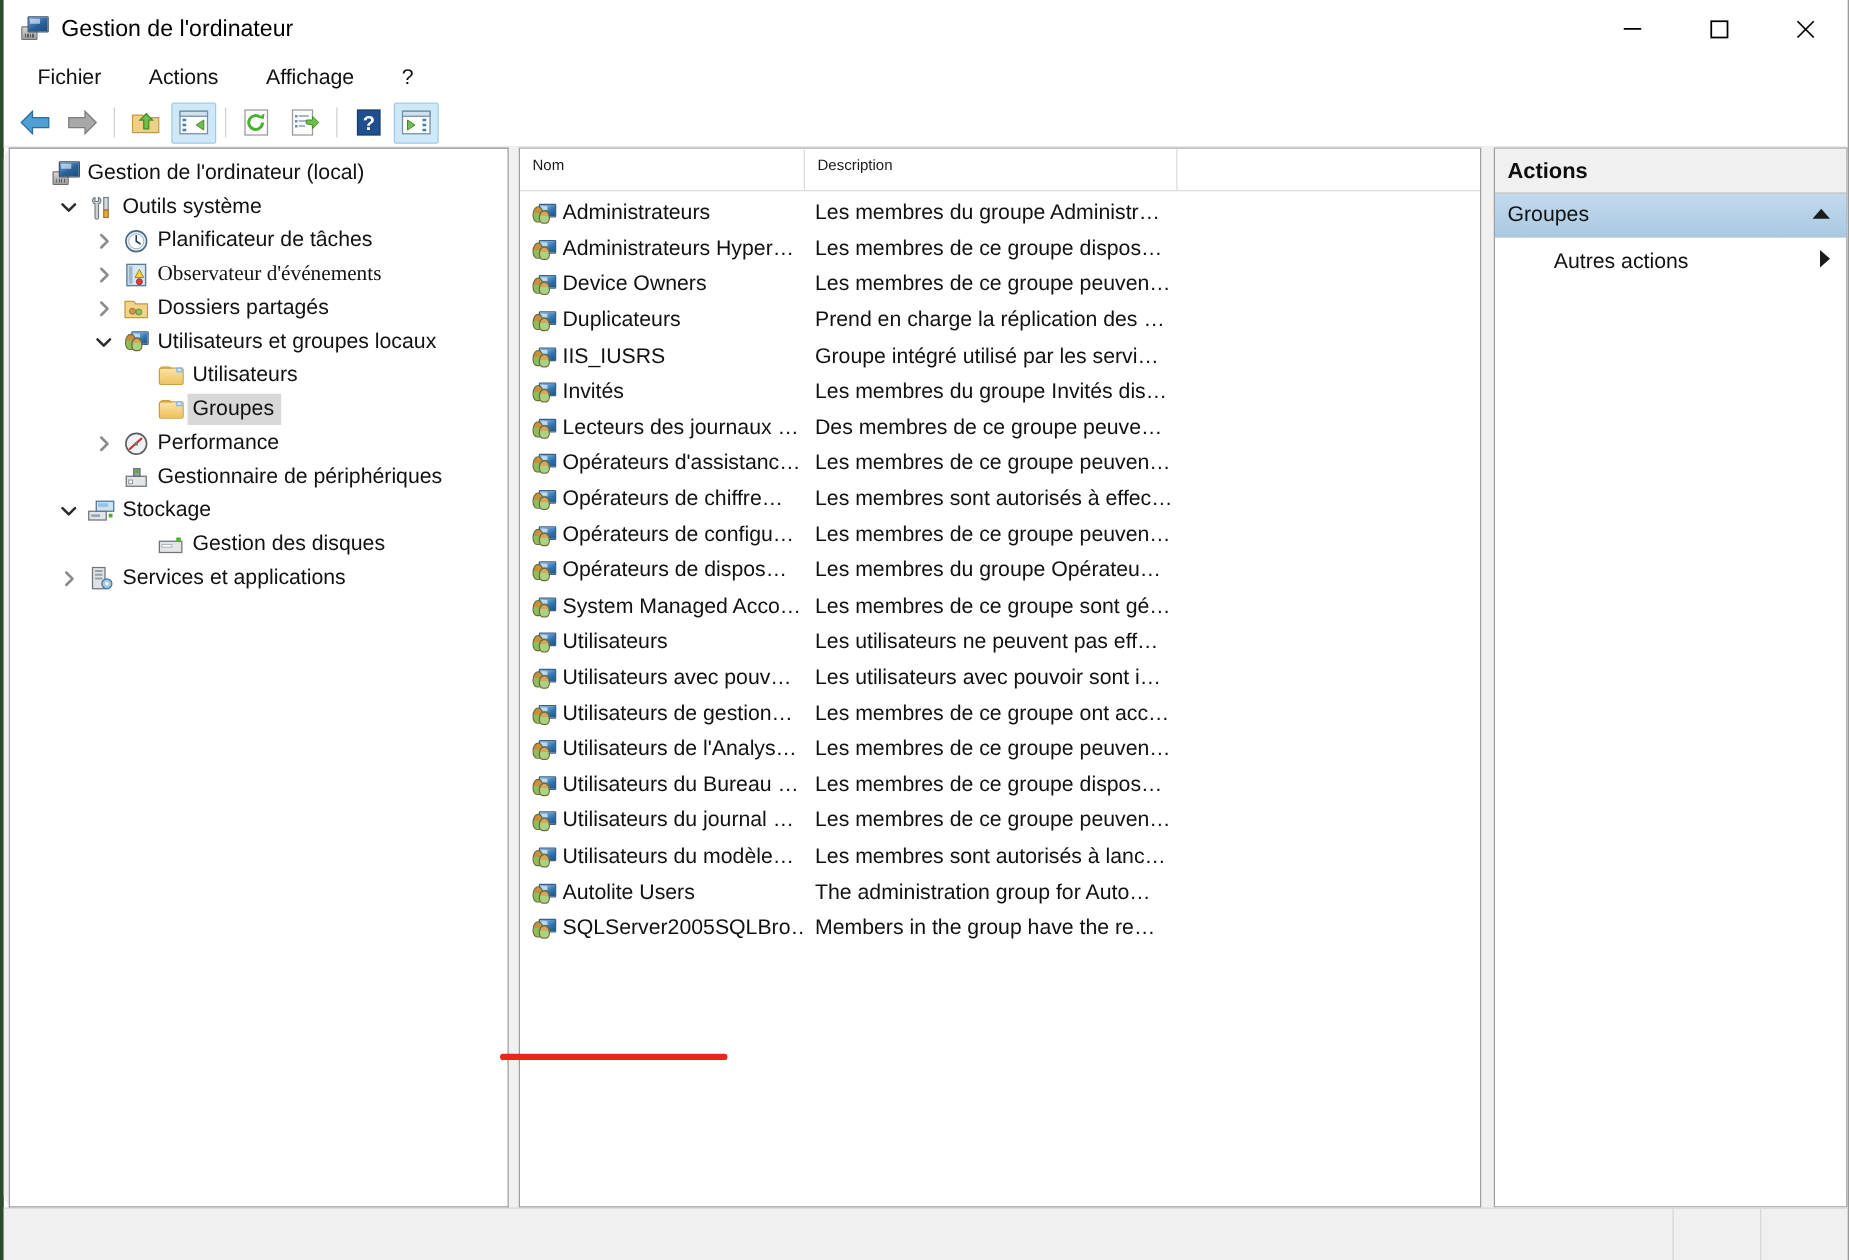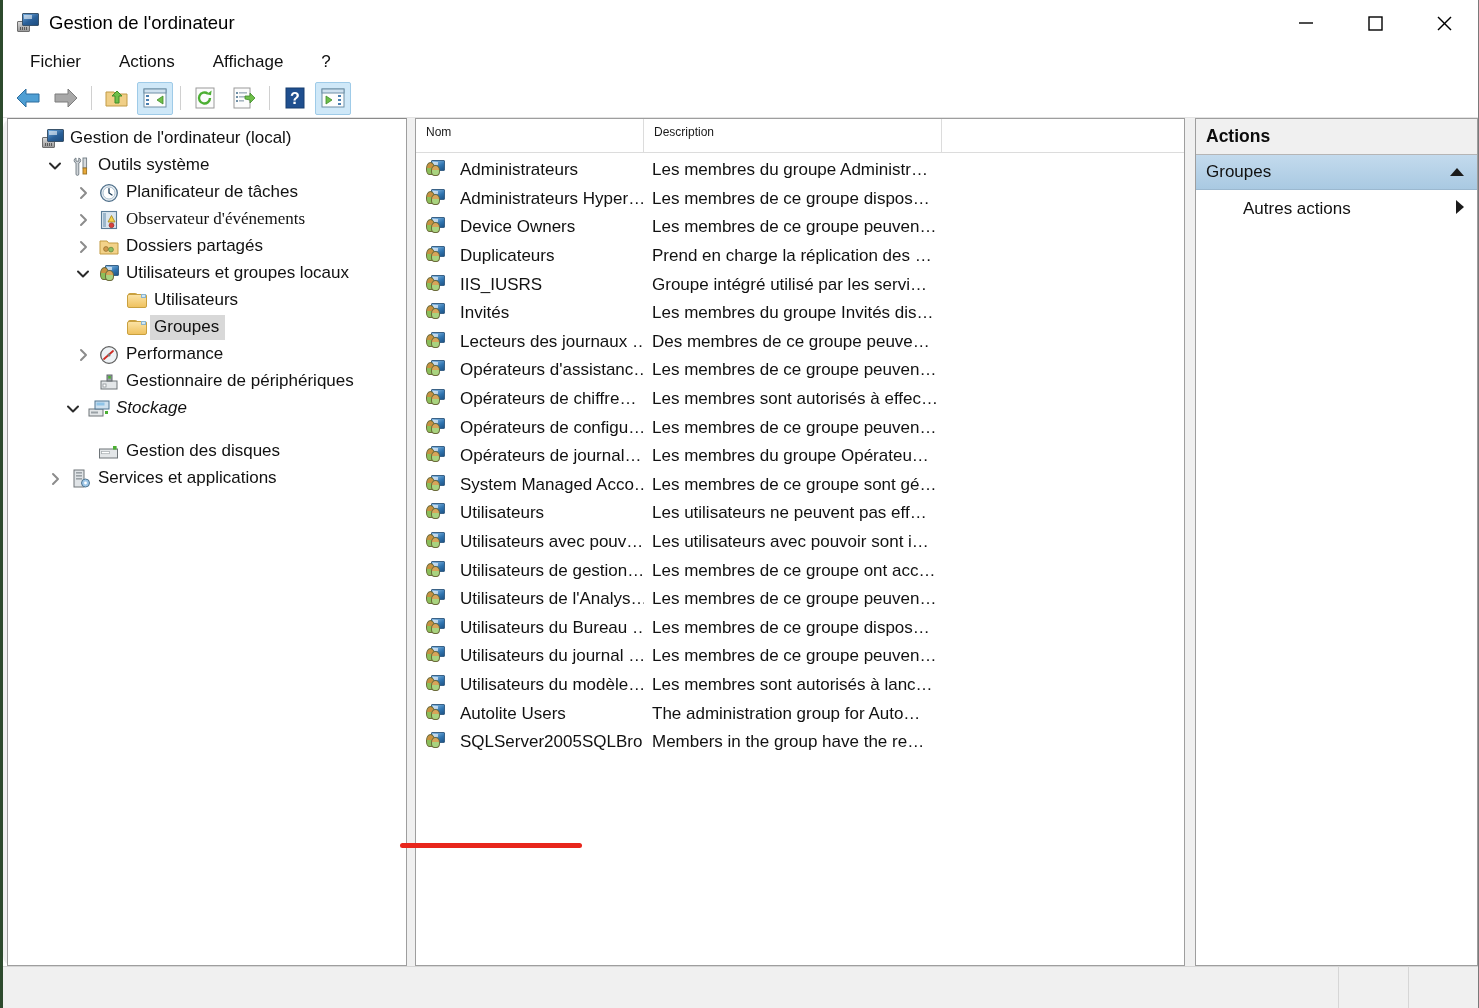--- a/index.html
+++ b/index.html
@@ -249,22 +249,22 @@
     height: 28.6px;
     align-items: center;
     white-space: nowrap;
     cursor: default;
     position: relative;
   }
   .lrow .cname {
     width: 228px;
     min-width: 228px;
     display: flex;
-    align-items: flex-start;
-    gap: 15px;
+    align-items: flex-end;
+    gap: 5px;
     padding-left: 10px;
     box-sizing: border-box;
     overflow: hidden;
   }
   .lrow .cname .txt {
     font-size: 17px;
     color: #111111;
     overflow: hidden;
     text-overflow: clip;
     white-space: nowrap;
@@ -651,38 +651,38 @@
             <span class="ticon">
               <svg width="20" height="18" viewBox="0 0 20 18">
                 <rect x="2" y="8" width="16" height="8" fill="#e3e6e8" stroke="#6e7478" stroke-width="1"></rect>
                 <rect x="8" y="2" width="5" height="6" fill="#9aa1a6" stroke="#62686c" stroke-width="1"></rect>
                 <rect x="9.2" y="3" width="2.6" height="2.6" fill="#4caf33"></rect>
                 <rect x="4" y="11" width="3" height="3" fill="#ffffff" stroke="#8d9398" stroke-width="0.8"></rect>
               </svg>
             </span>
             <span class="tlabel">Gestionnaire de périphériques</span>
           </div>
-          <div class="tnode" style="padding-left: 52px; font-style: italic;">
+          <div class="tnode" style="padding-left: 34px;">
             <span class="twist">
               <svg width="14" height="14" viewBox="0 0 14 14">
                 <path d="M2 4.5 L7 9.5 L12 4.5" fill="none" stroke="#2b2b2b" stroke-width="2" stroke-linecap="round" stroke-linejoin="round"></path>
               </svg>
             </span>
             <span class="ticon">
               <svg width="22" height="18" viewBox="0 0 22 18">
                 <rect x="1" y="9" width="14" height="7" fill="#e3e6e8" stroke="#6e7478" stroke-width="1"></rect>
                 <rect x="3" y="11.5" width="7" height="2" fill="#9aa1a6"></rect>
                 <rect x="7" y="1" width="14" height="8" fill="#cfe1ef" stroke="#4f7591" stroke-width="1"></rect>
                 <rect x="8.5" y="2.5" width="8" height="3" fill="#8fc4e8"></rect>
                 <rect x="17" y="11" width="3" height="3" fill="#4caf33"></rect>
               </svg>
             </span>
             <span class="tlabel">Stockage</span>
           </div>
-          <div class="tnode" style="padding-left: 62px; margin-top: 16px;">
+          <div class="tnode" style="padding-left: 90px;">
             <span class="twist"></span>
             <span class="ticon">
               <svg width="22" height="18" viewBox="0 0 22 18">
                 <rect x="1.5" y="6" width="18" height="9" fill="#e3e6e8" stroke="#6e7478" stroke-width="1"></rect>
                 <rect x="3.5" y="8.5" width="8" height="2.2" fill="#ffffff" stroke="#a3a9ad" stroke-width="0.7"></rect>
                 <rect x="15" y="3" width="3.6" height="3.6" fill="#4caf33"></rect>
               </svg>
             </span>
             <span class="tlabel">Gestion des disques</span>
           </div>
@@ -824,21 +824,21 @@
             </div>
             <div class="cdesc">Les membres de ce groupe peuven…</div>
           </div>
           <div class="lrow">
             <div class="cname">
               <span class="group-icon">
                 <span class="mon"></span>
                 <span class="h1"></span>
                 <span class="h2"></span>
               </span>
-              <span class="txt">Opérateurs de journal…</span>
+              <span class="txt">Opérateurs de dispos…</span>
             </div>
             <div class="cdesc">Les membres du groupe Opérateu…</div>
           </div>
           <div class="lrow">
             <div class="cname">
               <span class="group-icon">
                 <span class="mon"></span>
                 <span class="h1"></span>
                 <span class="h2"></span>
               </span>

